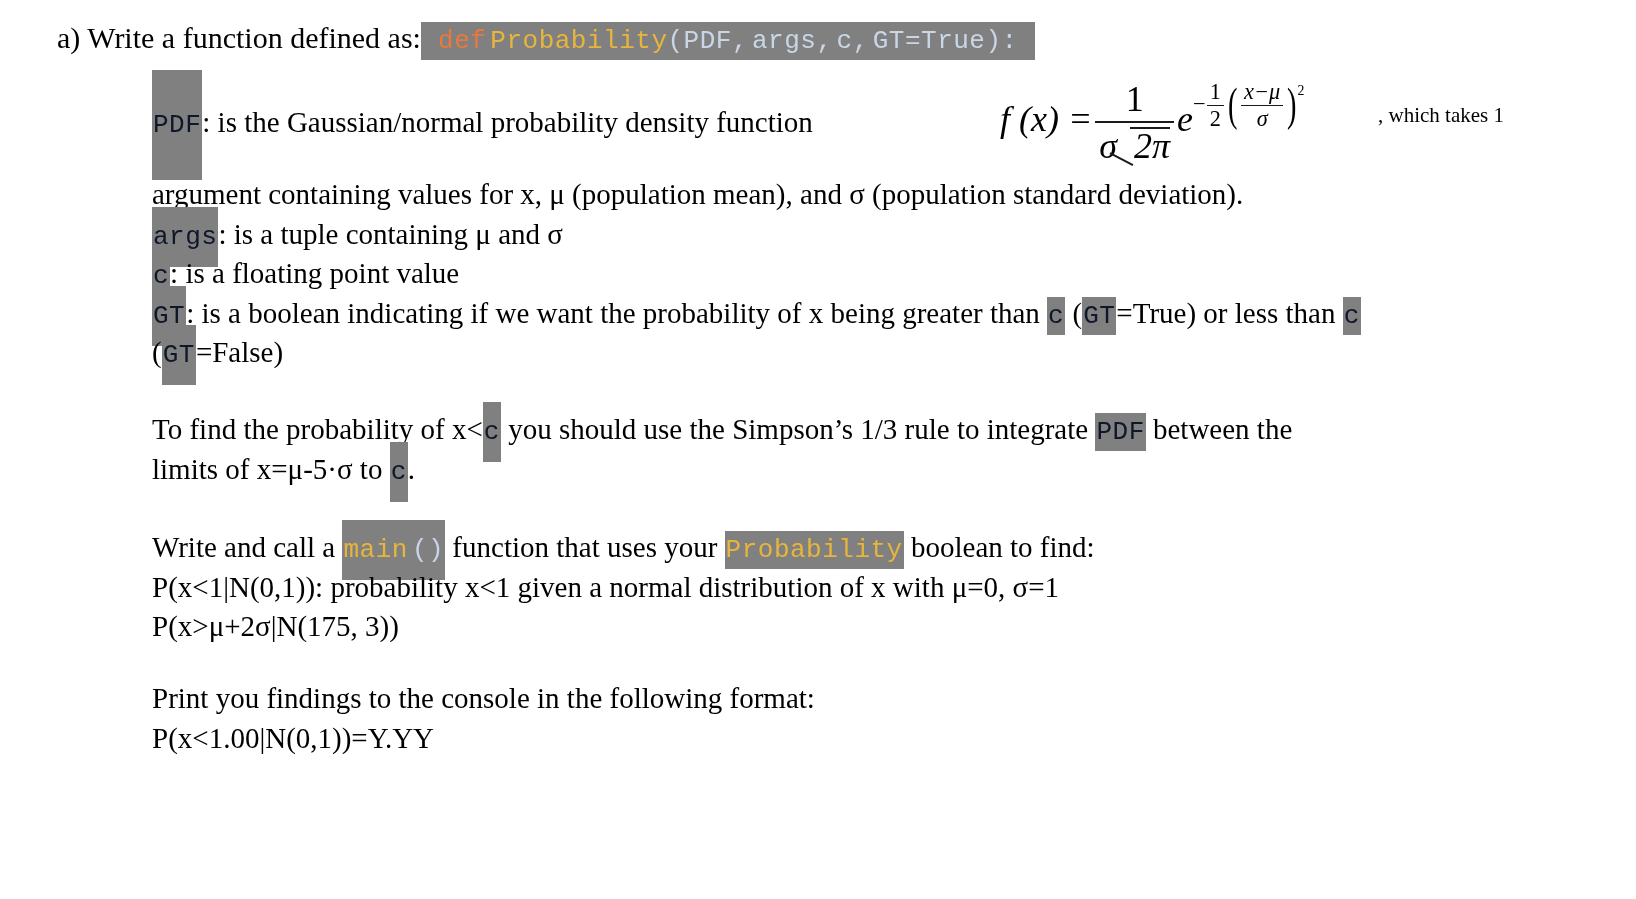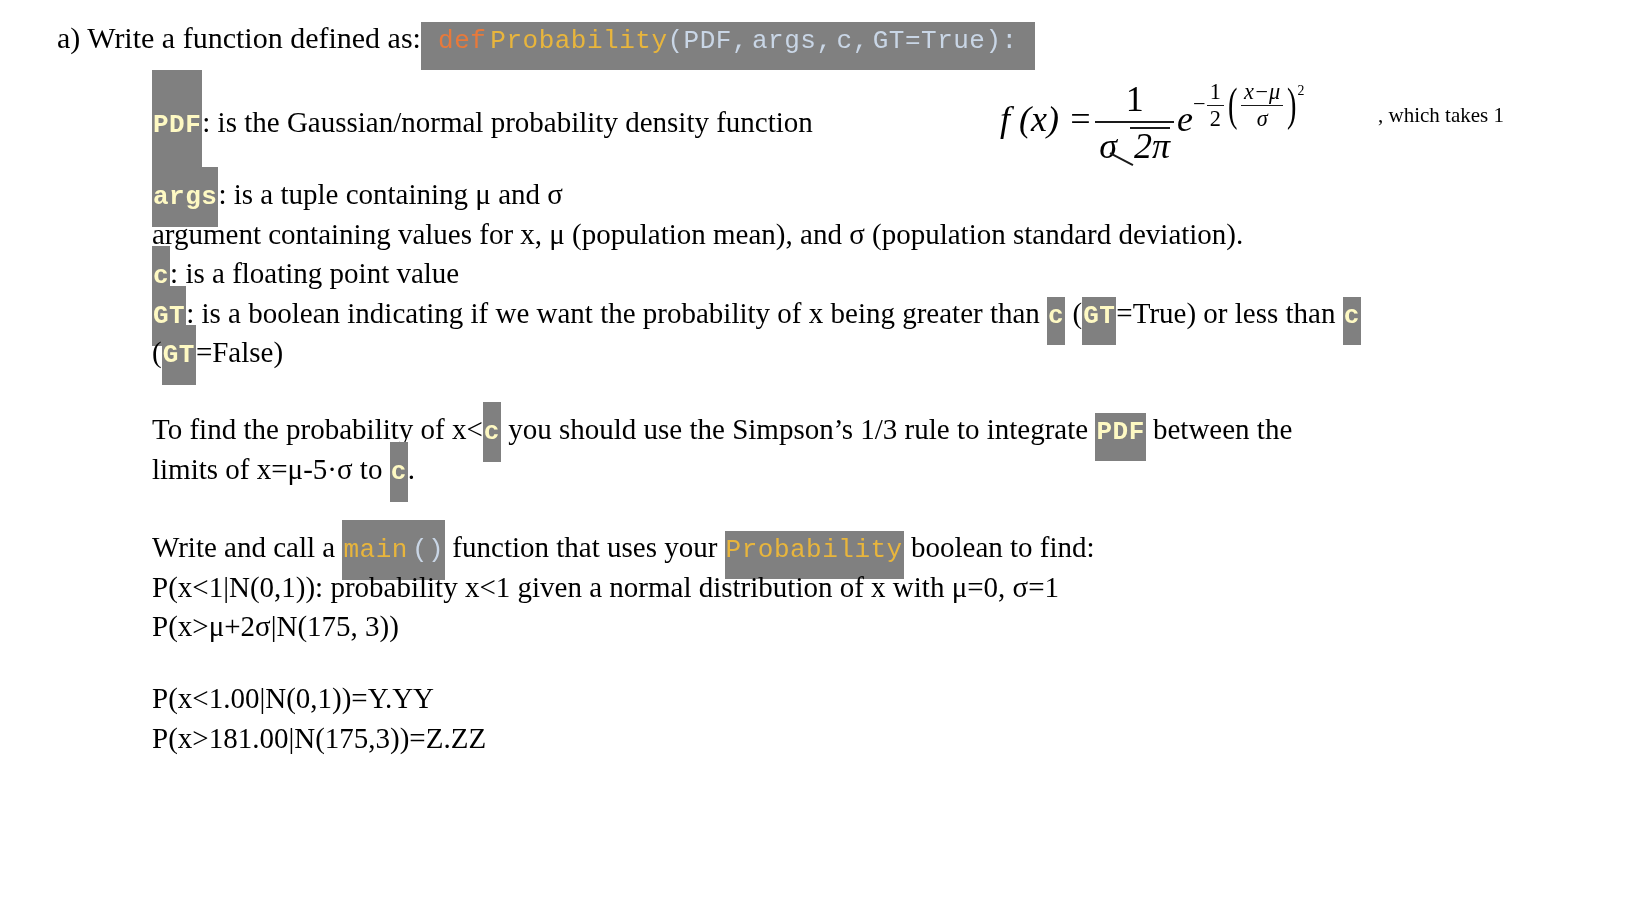--- a/index.html
+++ b/index.html
@@ -63,28 +63,28 @@
     padding-top: 17px;
     padding-bottom: 17px;
     margin-top: -17px;
     margin-bottom: -17px;
     vertical-align: baseline;
   }
   .code.flat {
     display: inline-block;
     line-height: 1.0;
     padding-top: 6px;
-    padding-bottom: 16px;
+    padding-bottom: 6px;
     margin-top: -6px;
     margin-bottom: -6px;
     vertical-align: baseline;
   }
   .c-kw   { color: #E8793A; }
   .c-fn   { color: #E8B53C; }
-  .c-var  { color: #fef9c3; font-weight: bold; }
+  .c-var  { color: #0f172a; }
   .c-pl   { color: #C9D6E6; }
 
   
   .sep { display:inline-block; width:4px; background:#8b8b8b; }
 
   
   .formula {
     position: absolute;
     font-family: "Liberation Serif", "DejaVu Serif", serif;
     white-space: nowrap;
@@ -173,23 +173,23 @@
   <div class="formula" style="left:1000px; top:78px; font-size:36px;">
     <span class="mi">f (x) =</span><span class="frac"><span class="num">1</span><span class="den"><span class="mi">σ</span><span class="sqrt-wrap"><span class="mi">2π</span></span></span></span><span class="mi">e</span><span class="exp"><span>−</span><span class="smallfrac"><span class="num">1</span><span class="den">2</span></span><span class="paren-big">(</span><span class="smallfrac"><span class="num mi">x−μ</span><span class="den mi">σ</span></span><span class="paren-big">)</span><span class="sup2">2</span></span>
   </div>
 
   <div class="formula" style="left:1378px; top:103px; font-size:21px;">
     <span>,  which takes 1</span>
   </div>
 
   <div class="body-block" style="top:175px;">
 
+    <span class="ln"><span>argument containing values for x, μ (population mean), and σ (population standard deviation).</span></span>
+
     <span class="ln"><span class="code mid"><span class="c-var">args</span></span><span>: is a tuple containing μ and σ</span></span>
-
-    <span class="ln"><span>argument containing values for x, μ (population mean), and σ (population standard deviation).</span></span>
 
     <span class="ln"><span class="code mid"><span class="c-var">c</span></span><span>: is a floating point value</span></span>
 
     <span class="ln"><span class="code mid"><span class="c-var">GT</span></span><span>:  is a boolean indicating if we want the probability of x being greater than</span>&nbsp;<span class="code flat"><span class="c-var">c</span></span>&nbsp;<span>(</span><span class="code flat"><span class="c-var">GT</span></span><span>=True) or less than</span>&nbsp;<span class="code flat"><span class="c-var">c</span></span></span>
 
     <span class="ln"><span>(</span><span class="code mid"><span class="c-var">GT</span></span><span>=False)</span></span>
   </div>
 
   <div class="body-block" style="top:410px;">
     <span class="ln"><span>To find the probability of x&lt;</span><span class="code mid"><span class="c-var">c</span></span>&nbsp;<span>you should use the Simpson’s 1/3 rule to integrate</span>&nbsp;<span class="code flat"><span class="c-var">PDF</span></span>&nbsp;<span>between the</span></span>
@@ -199,17 +199,17 @@
 
   <div class="body-block" style="top:528px;">
     <span class="ln"><span>Write and call a</span>&nbsp;<span class="code mid"><span class="c-fn">main</span><span class="sep"></span><span class="c-pl">()</span></span>&nbsp;<span>function that uses your</span>&nbsp;<span class="code flat"><span class="c-fn">Probability</span></span>&nbsp;<span>boolean to find:</span></span>
 
     <span class="ln"><span>P(x&lt;1|N(0,1)): probability x&lt;1 given a normal distribution of x with μ=0, σ=1</span></span>
 
     <span class="ln"><span>P(x&gt;μ+2σ|N(175, 3))</span></span>
   </div>
 
   <div class="body-block" style="top:679px;">
+    <span class="ln"><span>Print you findings to the console in the following format:</span></span>
     <span class="ln"><span>P(x&lt;1.00|N(0,1))=Y.YY</span></span>
-    <span class="ln"><span>P(x&gt;181.00|N(175,3))=Z.ZZ</span></span>
   </div>
 
 </div>
 
 </body></html>

